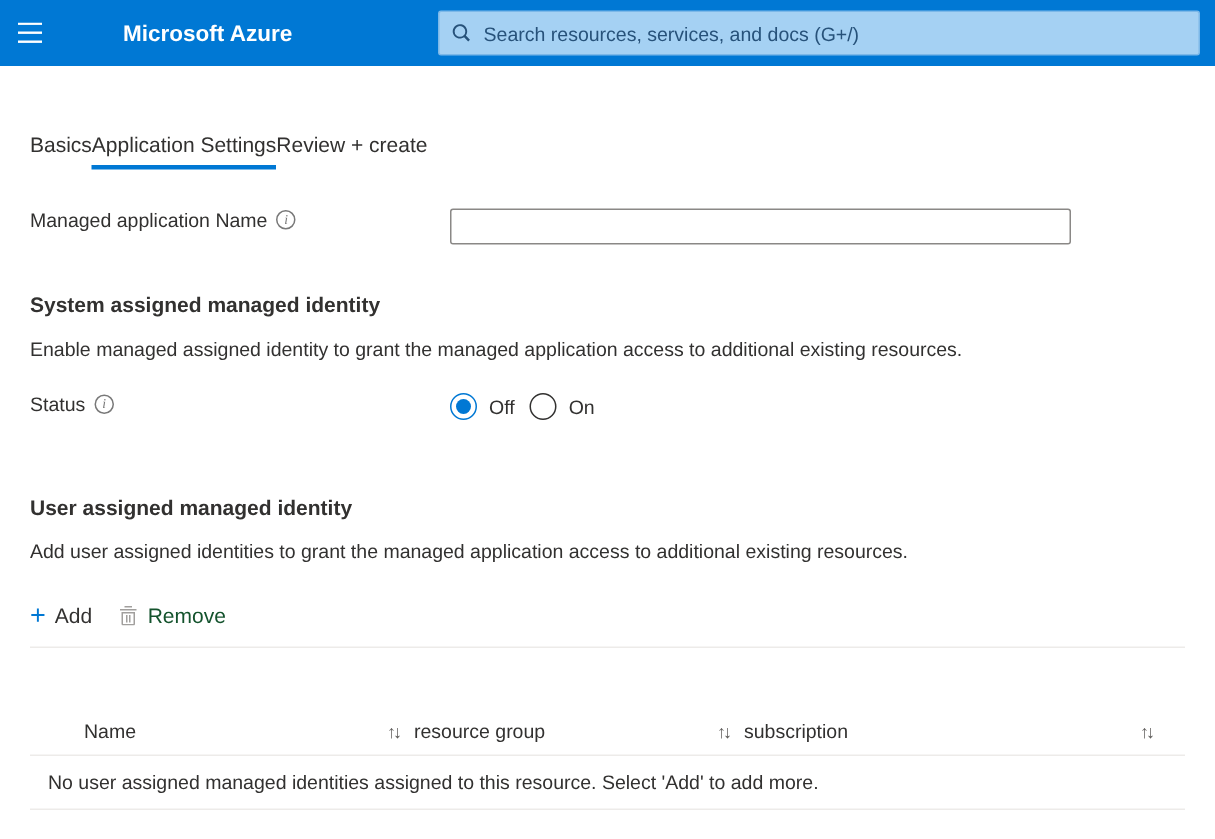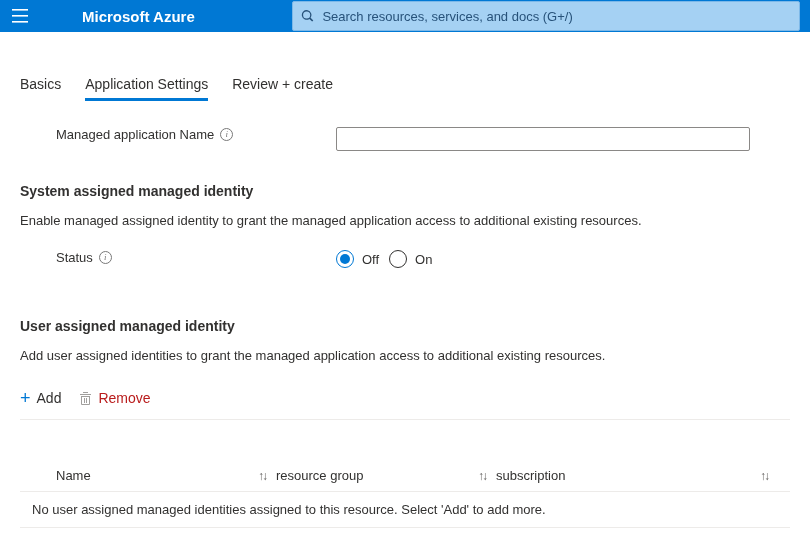--- a/index.html
+++ b/index.html
@@ -1,51 +1,51 @@
 <!DOCTYPE html>
 <html><head>
   <meta charset="utf-8">
   <style>
     * { box-sizing: border-box; margin: 0; padding: 0; }
     body { font-family: "Segoe UI", Arial, sans-serif; font-size: 13px; color: #323130; background: #fff; width: 810px; }
 
-    .topbar { height: 32px; background: #0078d4; display: flex; align-items: center; padding: 0 10px 0 6px; }
+    .topbar { height: 44px; background: #0078d4; display: flex; align-items: center; padding: 0 10px 0 6px; }
     .hamburger { width: 28px; height: 28px; display: flex; align-items: center; justify-content: center; cursor: pointer; }
     .hamburger svg { fill: #fff; }
     .brand { color: #fff; font-weight: 600; font-size: 15px; margin-left: 48px; }
     .searchbox { flex: 0 0 508px; margin-left: auto; height: 30px; background: #a5d1f3; border: 1px solid #7cb8e8; border-radius: 2px; display: flex; align-items: center; padding: 11px 8px; }
     .searchbox svg { fill: #27527a; }
     .searchbox input { border: none; background: transparent; outline: none; font-size: 13px; color: #27527a; margin-left: 8px; width: 100%; }
     .searchbox input::placeholder { color: #27527a; }
 
     .content { padding: 0 20px 40px 20px; }
 
-    .tabs { display: flex; gap: 24px; margin-top: 38px; }
+    .tabs { display: flex; margin-top: 38px; }
     .tab { font-size: 14px; padding: 6px 0; cursor: pointer; color: #323130; }
     .tab.active { border-bottom: 3px solid #0078d4; font-weight: 400; text-align: right; }
 
-    .form-row { display: flex; align-items: flex-start; margin-top: 26px; margin-left: 36px; }
+    .form-row { display: flex; align-items: flex-start; margin-top: 26px; }
     .label-col { width: 280px; display: flex; align-items: center; gap: 6px; font-size: 13px; }
     .field-col { flex: 1; }
     .text-input { width: 414px; height: 24px; border: 1px solid #8a8886; border-radius: 2px; padding: 2px 6px; font-size: 13px; }
 
     .info-circ { width: 13px; height: 13px; border: 1px solid #787878; border-radius: 50%; display: inline-flex; align-items: center; justify-content: center; font-size: 9px; color: #787878; font-style: italic; font-family: Georgia, serif; line-height: 1; }
 
     .section-head { font-weight: 600; font-size: 14px; margin-top: 32px; }
     .section-desc { font-size: 13px; margin-top: 14px; color: #323130; }
 
     .radio-group { display: flex; flex-direction: row; gap: 10px; }
     .radio-item { display: flex; align-items: center; gap: 8px; cursor: pointer; }
     .radio-circle { width: 18px; height: 18px; border: 1px solid #323130; border-radius: 50%; display: flex; align-items: center; justify-content: center; }
     .radio-circle.sel { border-color: #0078d4; }
     .radio-dot { width: 10px; height: 10px; background: #0078d4; border-radius: 50%; }
 
     .cmdbar { display: flex; align-items: center; gap: 18px; margin-top: 26px; border-bottom: 1px solid #edebe9; padding-bottom: 12px; }
     .cmd { display: flex; align-items: center; gap: 6px; cursor: pointer; font-size: 14px; }
-    .cmd.disabled { color: #b91c1c; cursor: default; }
+    .cmd.disabled { color: #14532d; cursor: default; }
     .plus-icn { color: #0078d4; font-size: 18px; font-weight: 300; line-height: 1; }
 
     .table { width: 100%; margin-top: 40px; }
     .thead { display: flex; border-bottom: 1px solid #edebe9; padding: 8px 12px; }
     .th { display: flex; align-items: center; justify-content: space-between; padding-right: 10px; color: #323130; font-size: 13px; }
     .th-name { flex: 0 0 220px; margin-left: 24px; }
     .th-rg   { flex: 0 0 220px; }
     .th-sub  { flex: 1; }
     .sort-icn { color: #605e5c; font-size: 12px; letter-spacing: -2px; }
     .empty-row { padding: 10px 12px; font-size: 13px; color: #323130; border-bottom: 1px solid #edebe9; }

